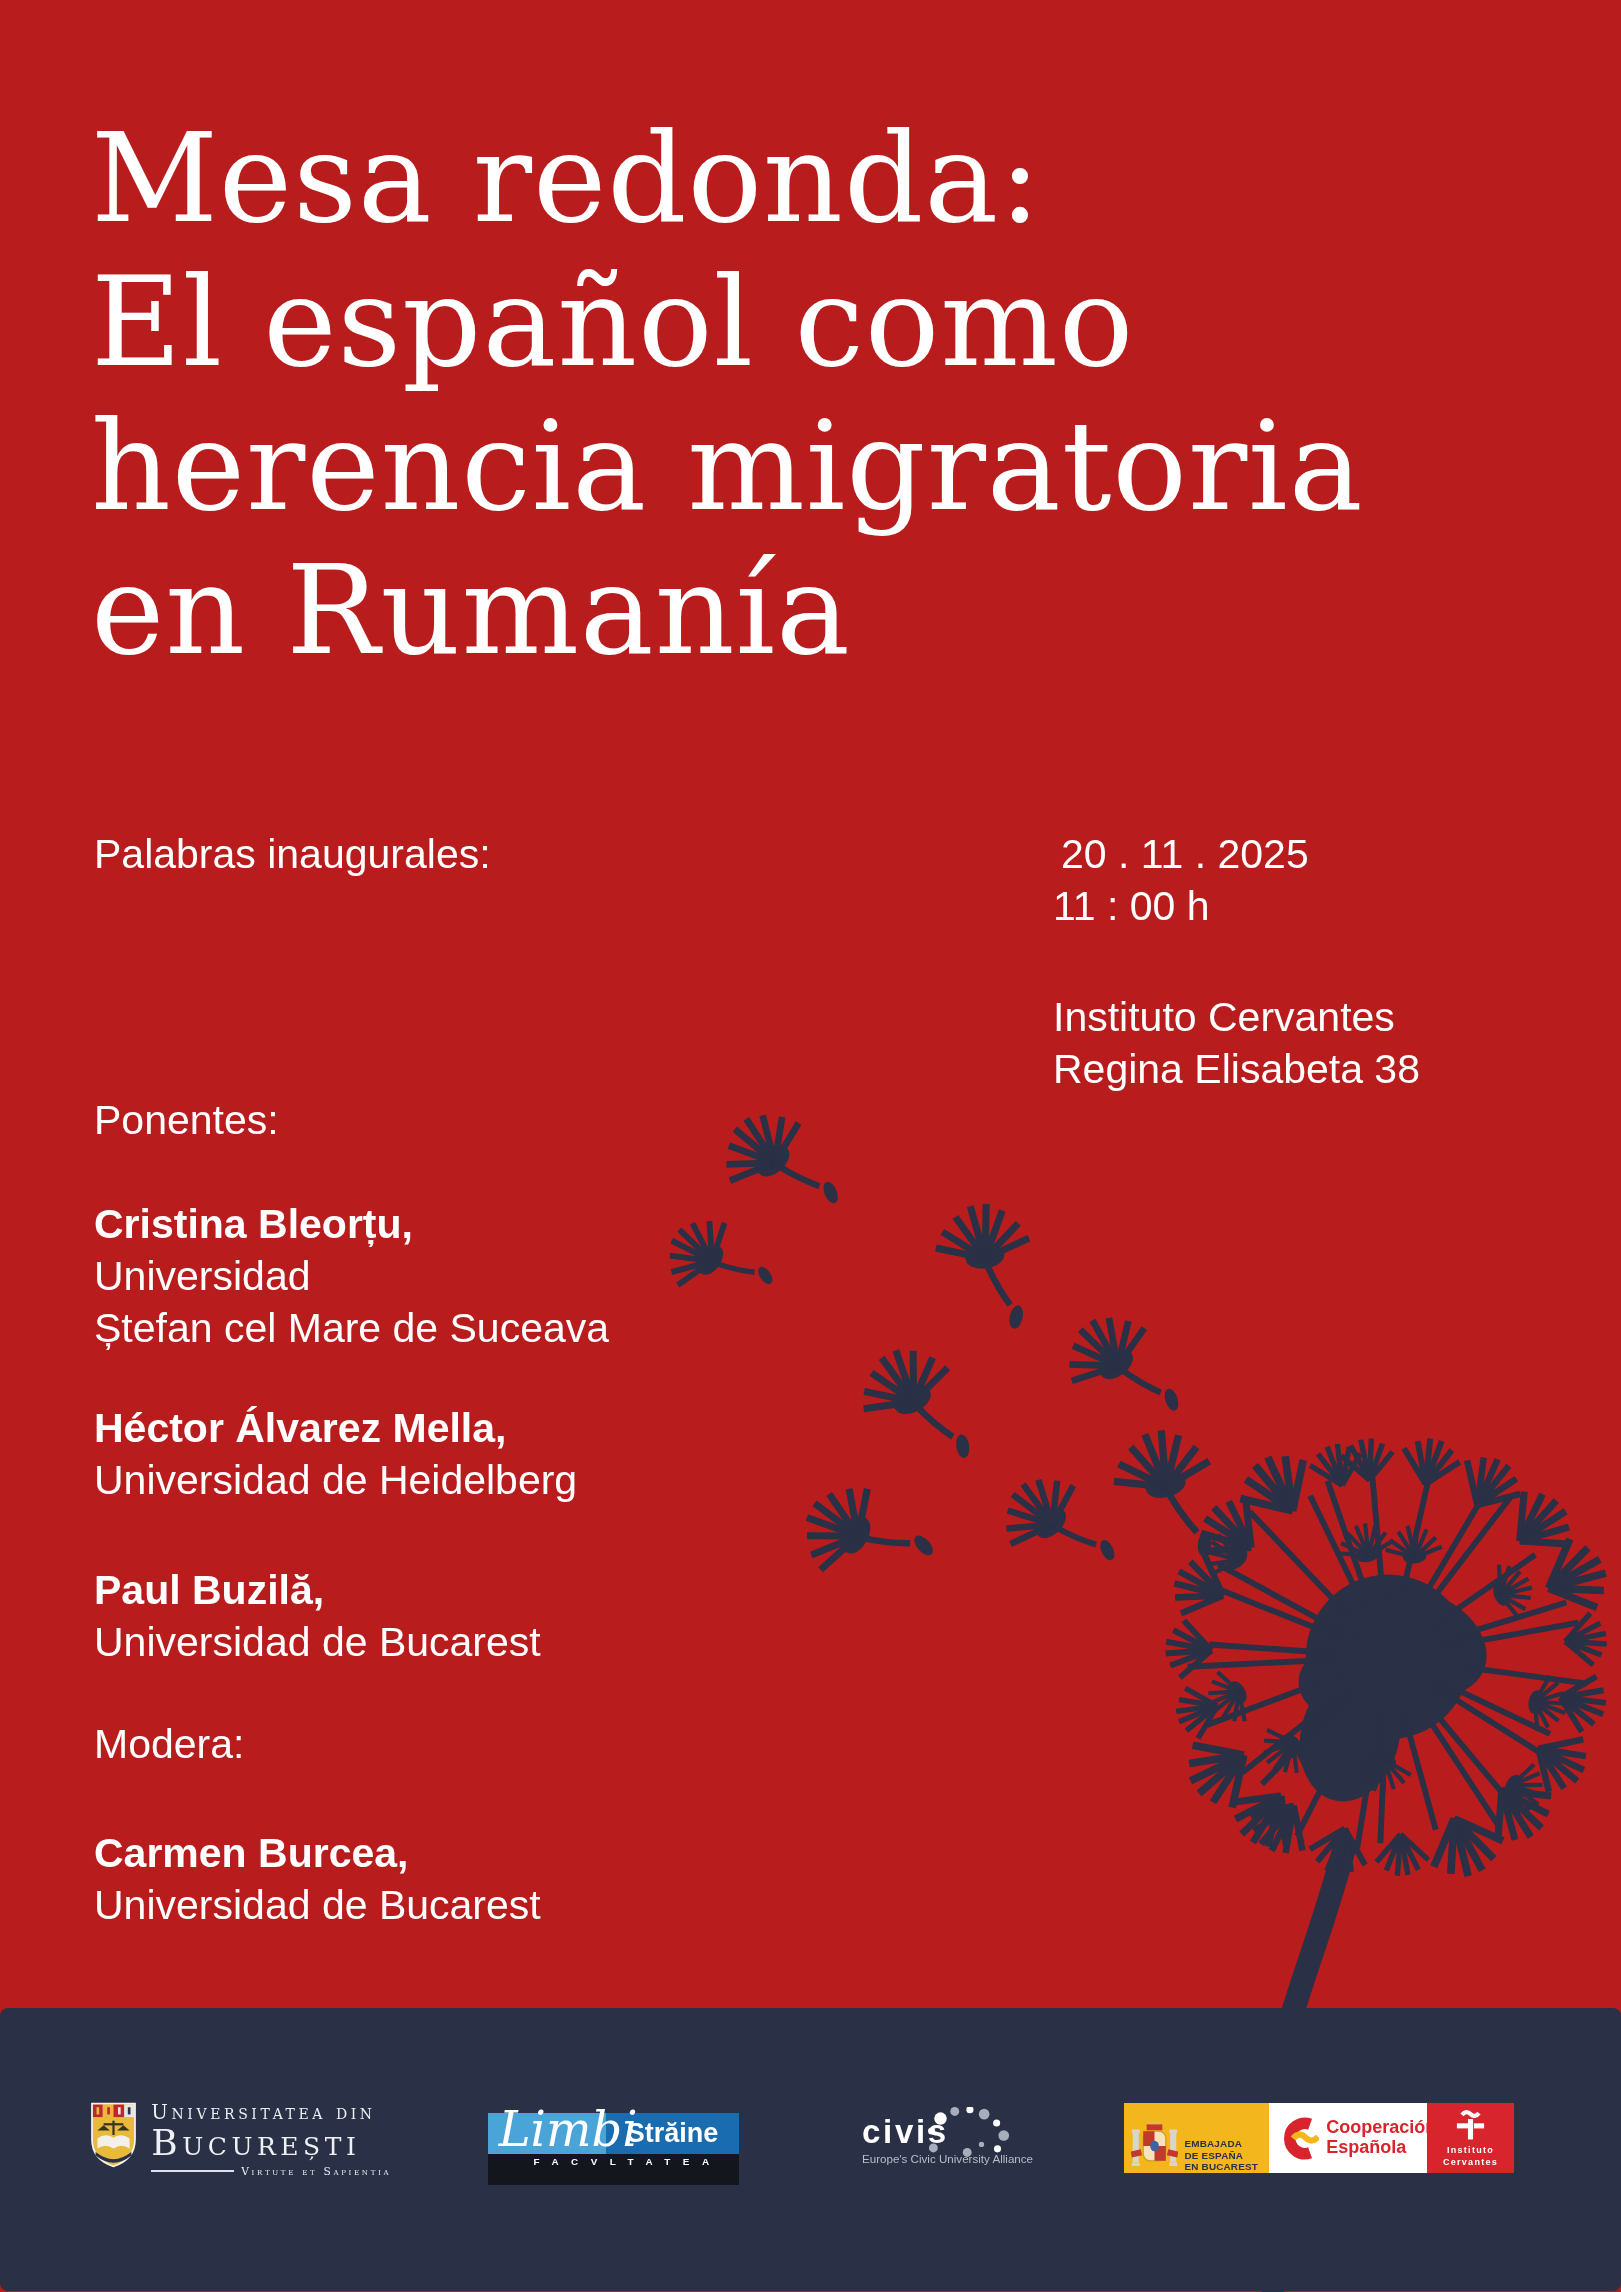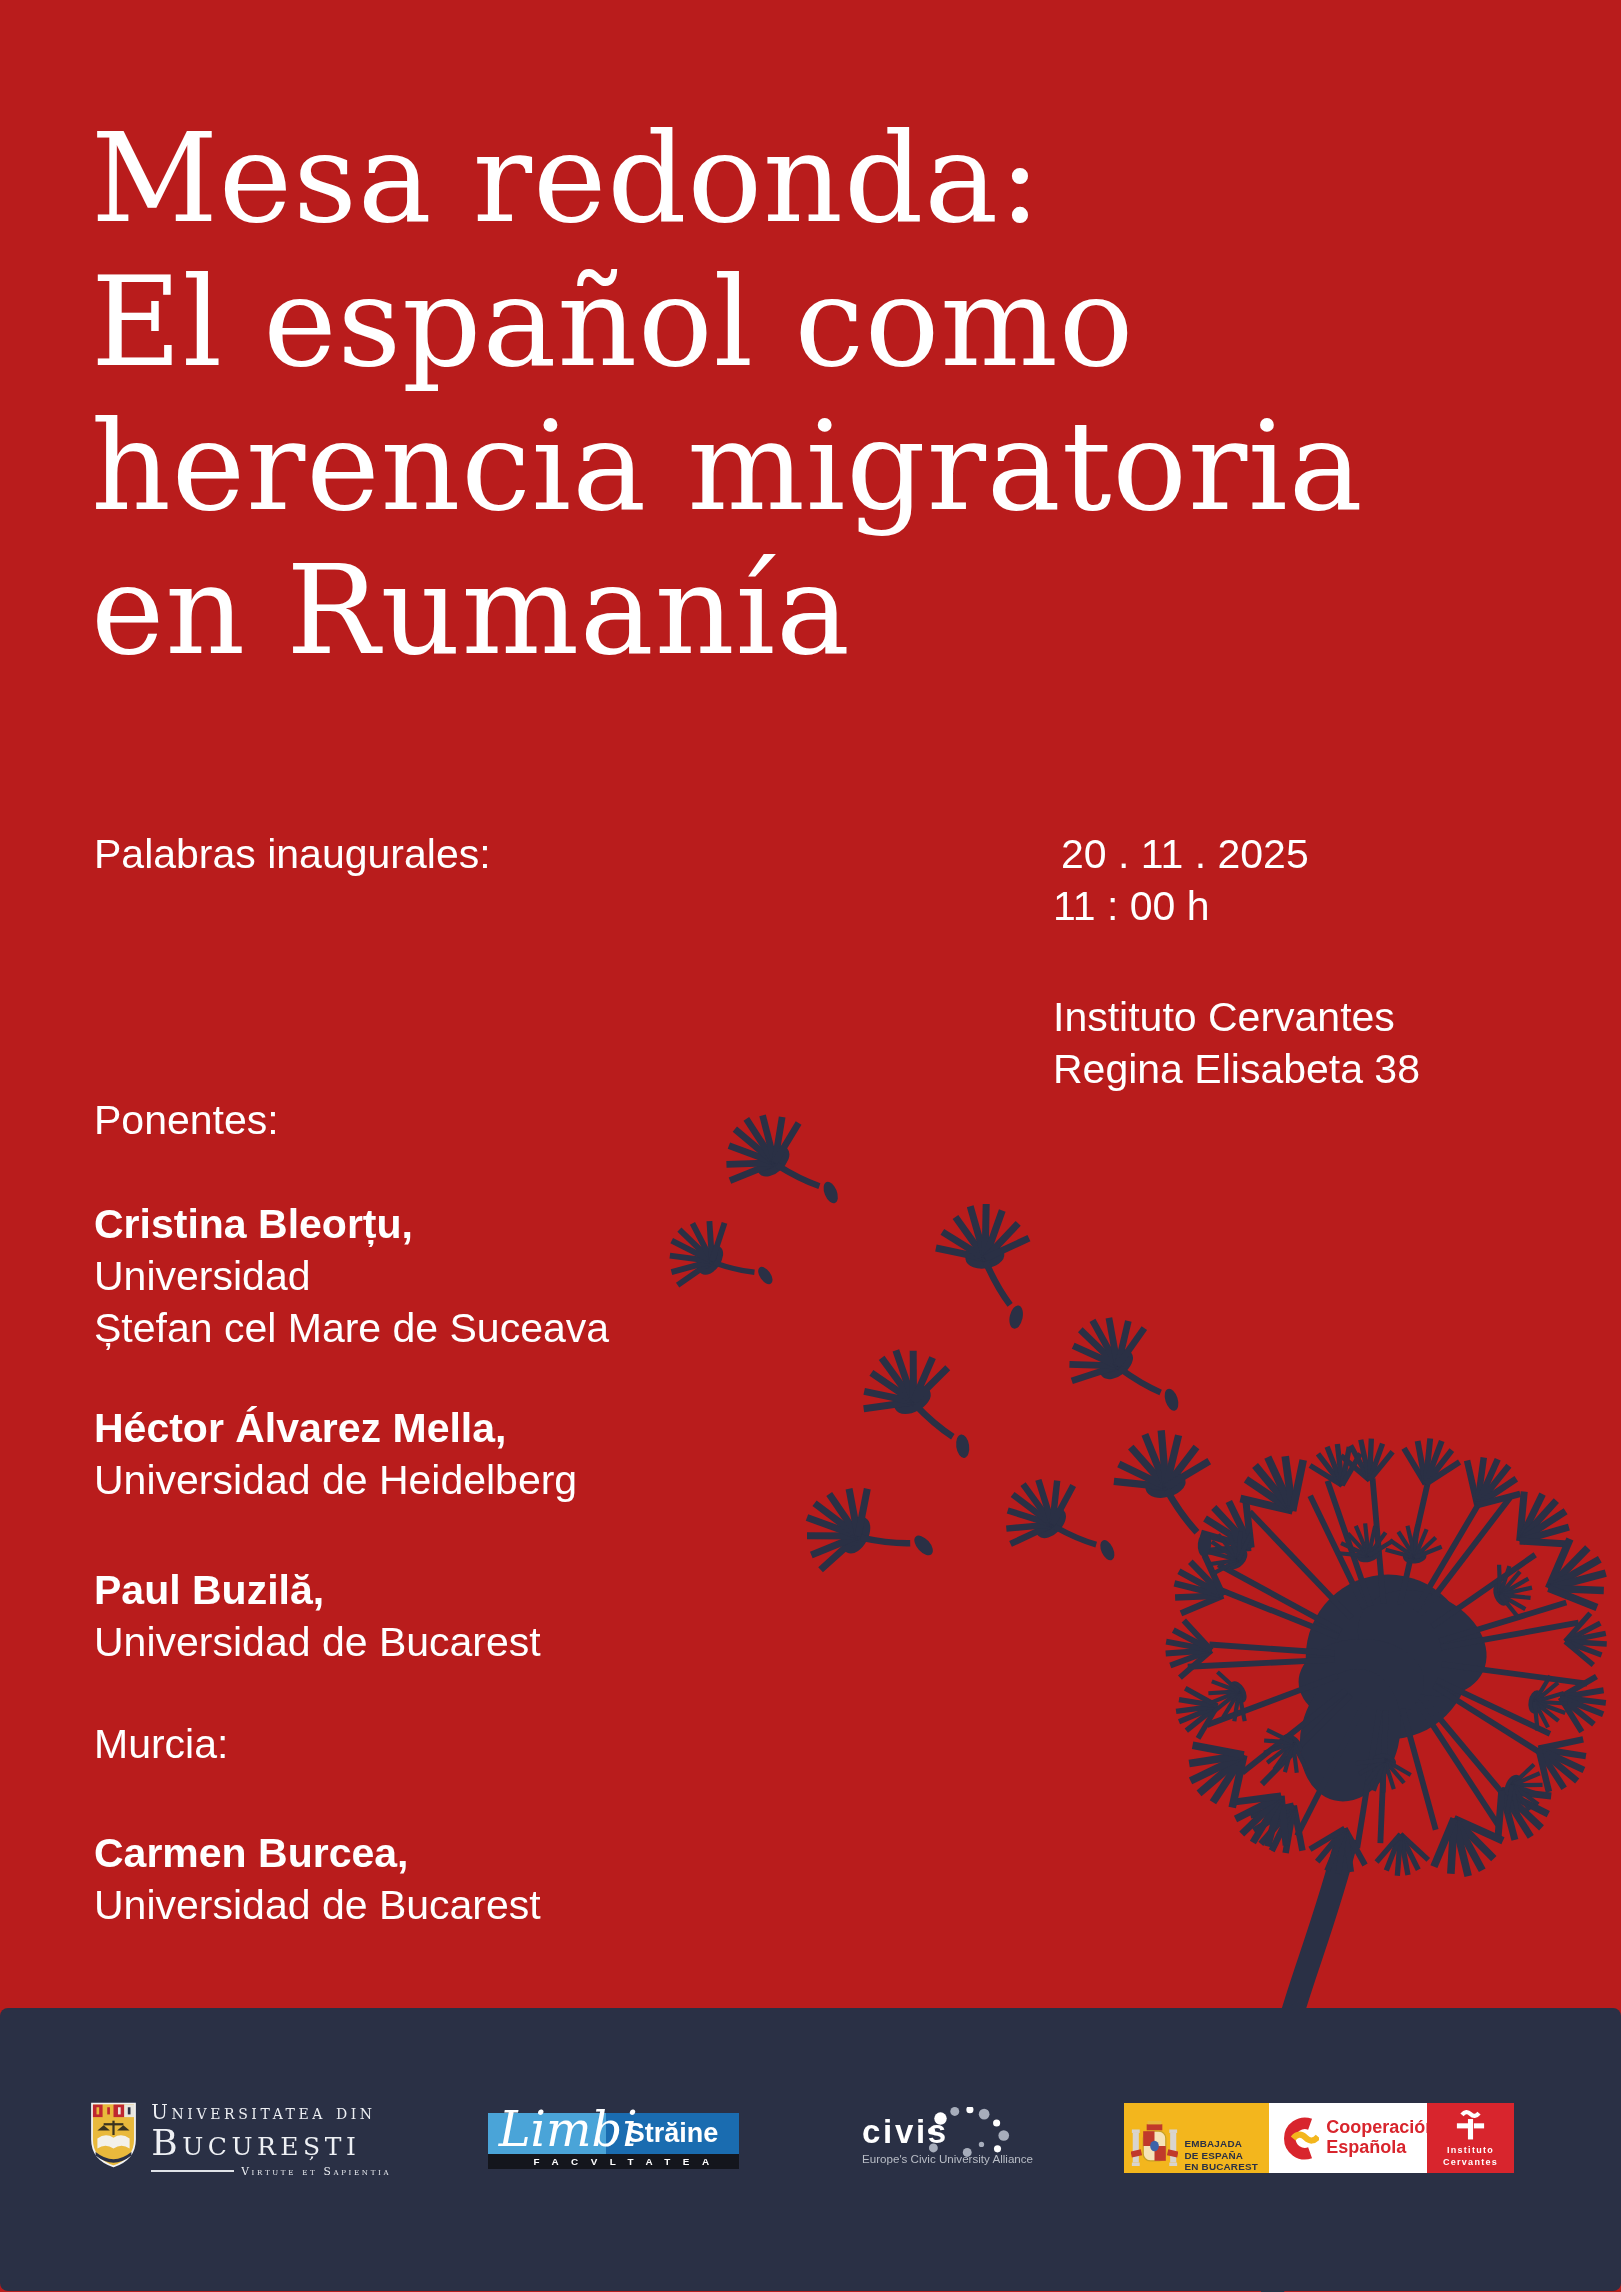--- a/index.html
+++ b/index.html
@@ -29,21 +29,21 @@
   .ub3{display:flex;align-items:center;gap:7.2px;font-size:10.7px;letter-spacing:2.7px;margin-top:2.7px;white-space:nowrap;}
   .ub3 .rule{flex:1;height:1.8px;background:#dfe2e8;}
   
   .limbi{left:488px;top:105px;width:251px;}
   .limbi-top{display:flex;height:41px;}
   .limbi-l{width:118px;background:#4aa4d8;position:relative;}
   .limbi-script{position:absolute;left:10.7px;top:-12.5px;color:#ffffff;
                 font-family:"DejaVu Serif",serif;font-style:italic;font-size:48px;white-space:nowrap;}
   .limbi-r{width:133px;background:#1a6cb0;color:#ffffff;font-weight:700;font-size:27px;
            line-height:41px;text-align:center;}
-  .limbi-strip{height:15px;background:#14161d;color:#ffffff;font-size:9.9px;font-weight:700;
+  .limbi-strip{height:31px;background:#14161d;color:#ffffff;font-size:9.9px;font-weight:700;
                letter-spacing:12.5px;text-align:center;line-height:15px;padding-left:28px;}
   
   .civis{left:862px;top:106px;width:152px;color:#ffffff;}
   .civis-word{font-size:33px;font-weight:700;letter-spacing:2.7px;line-height:36px;}
   .civis-dots{position:absolute;left:66px;top:-7.2px;width:82px;height:57px;}
   .civis-tag{font-size:11.6px;color:#b9bdc6;margin-top:1.8px;white-space:nowrap;}
   
   .spain{left:1124px;top:95px;display:flex;height:70px;}
   .sp-embassy{width:145px;background:#f3b61d;display:flex;align-items:flex-end;padding-left:7.2px;box-sizing:border-box;}
   .sp-arms{width:47px;height:54px;flex:none;}
@@ -184,21 +184,21 @@
   <div class="txt" style="top:1402px">
     <div class="bold">Héctor Álvarez Mella,</div>
     <div>Universidad de Heidelberg</div>
   </div>
 
   <div class="txt" style="top:1564px">
     <div class="bold">Paul Buzilă,</div>
     <div>Universidad de Bucarest</div>
   </div>
 
-  <div class="txt" style="top:1718px">Murcia:</div>
+  <div class="txt" style="top:1718px">Modera:</div>
 
   <div class="txt" style="top:1827px">
     <div class="bold">Carmen Burcea,</div>
     <div>Universidad de Bucarest</div>
   </div>
 
   <div class="txt" style="top:828px;left:1053px">
     <div class="date-line">20 . 11 . 2025</div>
     <div>11 : 00 h</div>
   </div>

